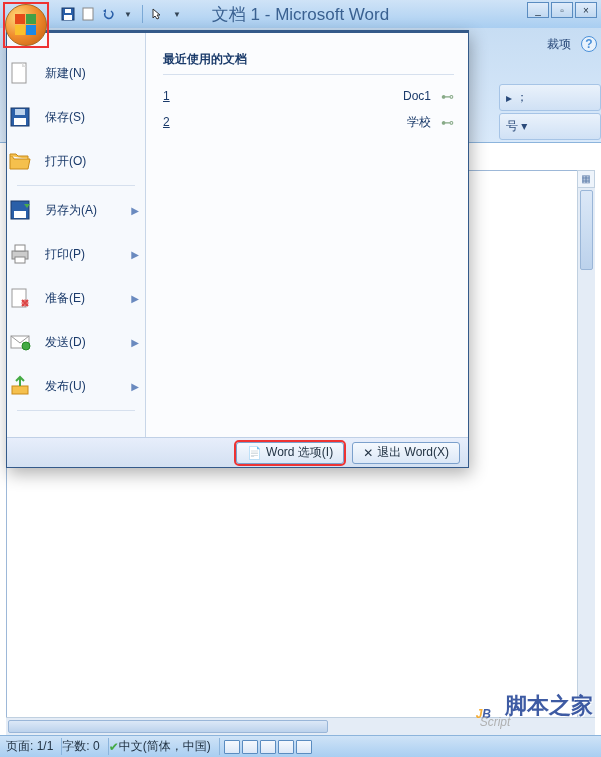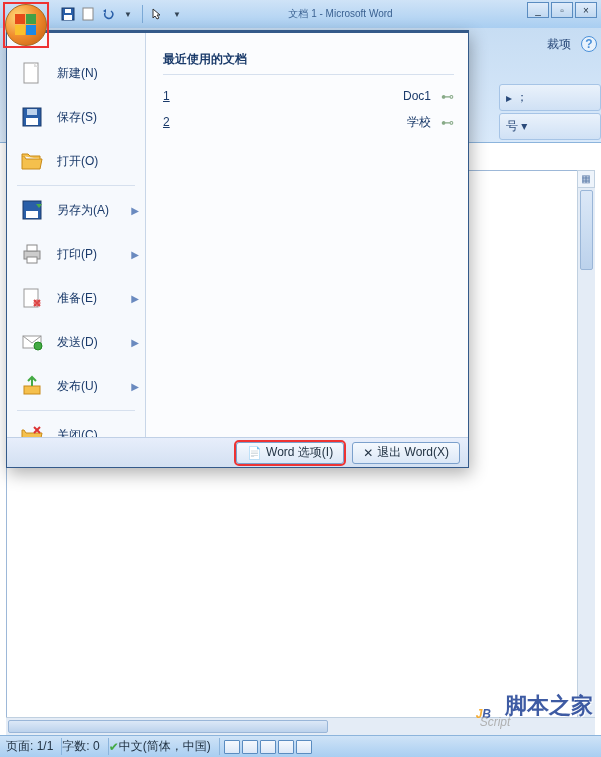--- a/index.html
+++ b/index.html
@@ -2,39 +2,39 @@
 <html><head>
 <meta charset="utf-8">
 <style>
 * { margin: 0; padding: 0; box-sizing: border-box; font-family: "Microsoft YaHei", SimSun, sans-serif; font-size: 12px; }
 body { width: 601px; height: 757px; background: #fff; position: relative; overflow: hidden; }
 
 .titlebar { height: 28px; background: linear-gradient(#cfe3f7, #a9cef1); display: flex; align-items: center; padding-left: 60px; position: relative; }
 .qat { display: flex; gap: 4px; align-items: center; height: 100%; }
 .qat-icon { width: 16px; height: 16px; display: inline-flex; align-items: center; justify-content: center; cursor: pointer; }
 .qat-sep { width: 1px; height: 18px; background: #7ba9d6; margin: 0 2px; }
-.title-text { position: absolute; left: 50%; transform: translateX(-50%); color: #3a6191; font-size: 10px; margin-left: 40px; }
+.title-text { position: absolute; left: 50%; transform: translateX(-50%); color: #3a6191; font-size: 17px; }
 .win-controls { position: absolute; right: 4px; top: 2px; display: flex; gap: 2px; }
 .win-btn { width: 22px; height: 16px; border: 1px solid #5a8cc0; background: linear-gradient(#e0ecfa,#c0d8f0); display: flex; align-items: center; justify-content: center; font-size: 10px; color: #234; cursor: pointer; }
 
 .office-btn-highlight { position: absolute; left: 3px; top: 2px; width: 46px; height: 46px; border: 2px solid #e33; z-index: 30; }
 .office-btn { position: absolute; left: 5px; top: 4px; width: 42px; height: 42px; border-radius: 50%; background: radial-gradient(circle at 30% 30%, #ffd87a, #f08c2c, #c05a10); border: 1px solid #a66a20; z-index: 31; cursor: pointer; display: flex; align-items: center; justify-content: center; }
 .office-logo { width: 22px; height: 22px; display: grid; grid-template-columns: 10px 10px; grid-template-rows: 10px 10px; gap: 1px; }
 .office-logo span:nth-child(1){background:#e64a19;} .office-logo span:nth-child(2){background:#43a047;} .office-logo span:nth-child(3){background:#fbc02d;} .office-logo span:nth-child(4){background:#1e88e5;}
 
 .ribbon-bg { height: 115px; background: linear-gradient(#c7ddf3, #d9e9fa); border-bottom: 1px solid #8cb4dc; position: relative; }
 .help-icon { position: absolute; right: 4px; top: 8px; width: 16px; height: 16px; border-radius: 50%; border: 1px solid #4a90d9; color: #4a90d9; text-align: center; line-height: 14px; font-weight: bold; cursor: pointer; background: #e8f2fc; }
 .ribbon-group { position: absolute; right: 0; bottom: 0; width: 102px; }
 .ribbon-group-inner { background: linear-gradient(#eaf2fb,#d0e1f5); border: 1px solid #a6c4e6; border-radius: 3px; padding: 4px 6px; margin-bottom: 2px; display: flex; align-items: center; gap: 4px; color: #2a4a7a; }
 .ribbon-group-inner.lbl { justify-content: center; font-size: 11px; background: #d0e1f5; }
 .ribbon-tab-text { position: absolute; right: 30px; top: 8px; color: #2a4a7a; }
 
 .office-menu { position: absolute; left: 6px; top: 30px; width: 463px; height: 438px; background: #fbfcfe; border: 1px solid #345a8a; border-top: 3px solid #345a8a; z-index: 20; box-shadow: 2px 6px 16px rgba(0,0,0,0.3); }
 .menu-left { position: absolute; left: 0; top: 0; width: 139px; height: 405px; background: #f6f9fd; border-right: 1px solid #c8d6e8; padding-top: 18px; }
-.menu-item { display: flex; align-items: center; height: 44px; padding-left: 12px; gap: 12px; cursor: pointer; color: #1a3a6a; position: relative; }
+.menu-item { display: flex; align-items: center; height: 44px; padding-left: 0; gap: 12px; cursor: pointer; color: #1a3a6a; position: relative; }
 .menu-item .lbl { flex: 1; }
 .menu-item .arrow { position: absolute; right: 6px; color: #6a8abf; font-size: 10px; }
 .menu-sep { height: 1px; background: #d6e0ee; margin: 2px 10px; }
 .menu-icon { width: 26px; height: 26px; display: inline-flex; align-items: center; justify-content: center; }
 
 .menu-right { position: absolute; left: 140px; top: 0; right: 0; height: 358px; padding: 18px 14px 0 16px; }
 .recent-title { font-weight: bold; color: #1a3a6a; margin-bottom: 8px; padding-bottom: 6px; border-bottom: 1px solid #d6e0ee; }
 .recent-list { margin-top: 6px; }
 .recent-item { display: flex; align-items: center; height: 26px; color: #1a3a6a; cursor: pointer; gap: 10px; }
 .recent-item .num { text-decoration: underline; width: 12px; }
@@ -207,30 +207,20 @@
         <span class="menu-icon">
           <svg width="24" height="24">
             <rect x="4" y="12" width="16" height="8" fill="#f5c04d" stroke="#c88a1a"></rect>
             <path d="M12 3 L12 12 M8 7 L12 3 L16 7" fill="none" stroke="#4a4" stroke-width="2"></path>
           </svg>
         </span>
         <span class="lbl">发布(U)</span>
         <span class="arrow">▶</span>
       </div>
     <div class="menu-sep"></div>
-    <div class="menu-item">
-        <span class="menu-icon">
-          <svg width="24" height="24">
-            <path d="M2 7 L2 20 L20 20 L22 10 L6 10 L4 7 Z" fill="#f5c04d" stroke="#c88a1a"></path>
-            <line x1="14" y1="4" x2="20" y2="10" stroke="#d33" stroke-width="2"></line>
-            <line x1="20" y1="4" x2="14" y2="10" stroke="#d33" stroke-width="2"></line>
-          </svg>
-        </span>
-        <span class="lbl">关闭(C)</span>
-      </div>
   </div>
   <div class="menu-right">
     <div class="recent-title">最近使用的文档</div>
     <div class="recent-list">
       <div class="recent-item">
           <span class="num">1</span>
           <span class="name">Doc1</span>
           <span class="pin">⊷</span>
         </div>
       <div class="recent-item">

